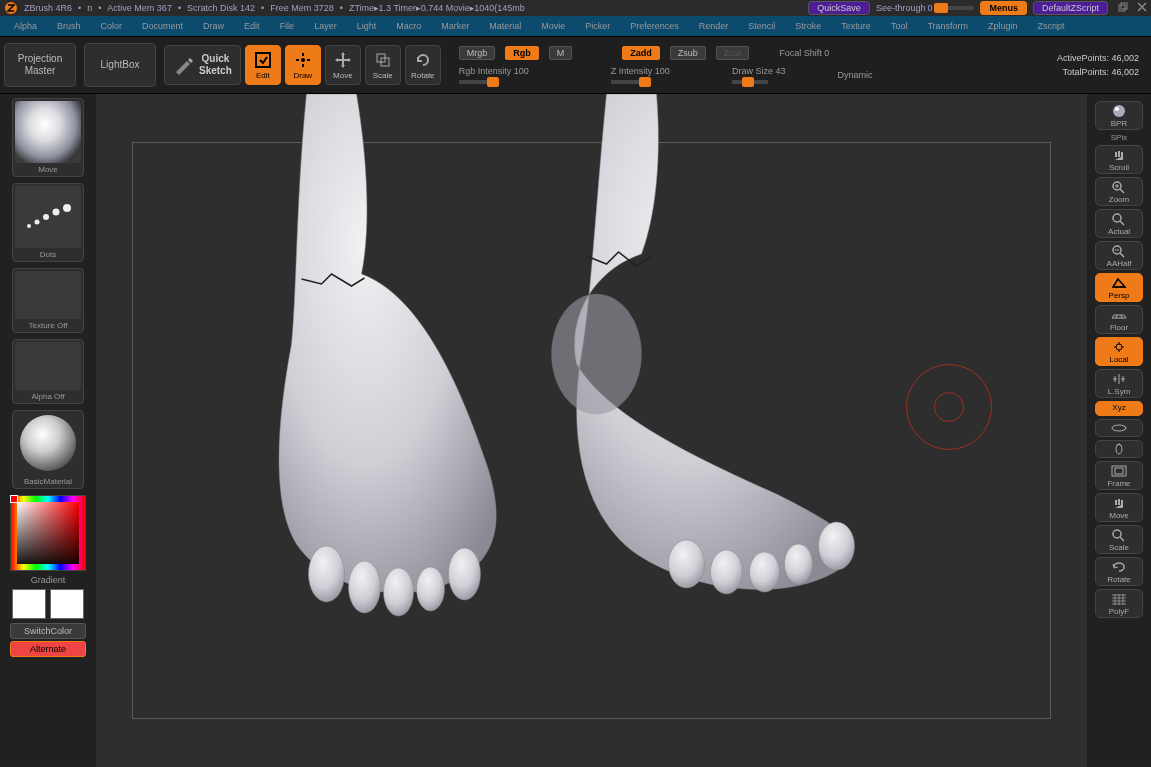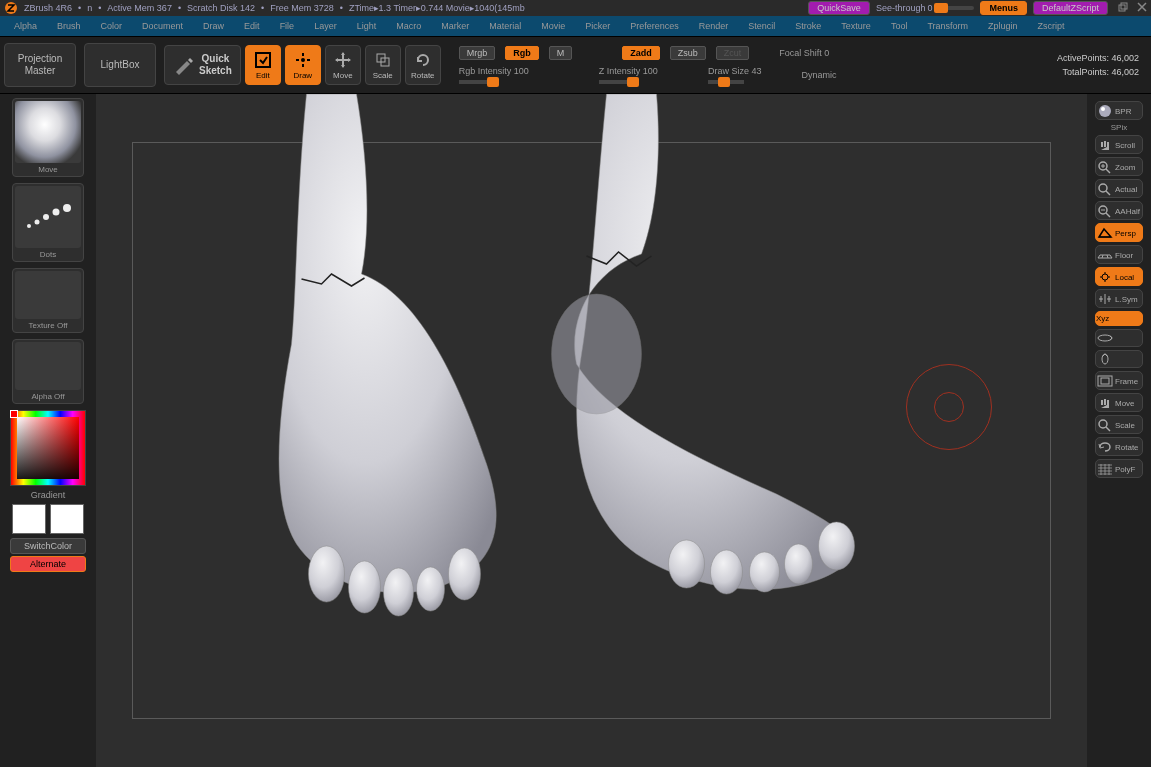--- a/index.html
+++ b/index.html
@@ -16,21 +16,21 @@
     height: 16px; display: flex; align-items: center;
     background: #2a2a2a; padding: 0 4px; gap: 6px;
   }
   .titlebar .z-icon {
     width: 14px; height: 14px; display:inline-block;
   }
   .titlebar .t-text { color: #a0a0c0; white-space: nowrap; }
   .t-dot { color:#888; }
   .titlebar .spacer { flex: 1; }
   .pill {
-    background: #a21caf; border: 1px solid #555;
+    background: #4c1d95; border: 1px solid #555;
     padding: 1px 8px; border-radius: 3px; cursor: pointer;
     color:#c8c8c8;
   }
   .pill.orange { background: #ef7a18; color:#000; border-color:#ef7a18; font-weight:bold;}
   .see-wrap { display:flex; align-items:center; gap:2px; }
   .slider-track {
     width: 40px; height: 4px; background: #444; position:relative; border-radius:2px;
   }
   .slider-thumb {
     position:absolute; left:0; top:-3px; width:14px; height:10px;
@@ -115,21 +115,21 @@
   .swatch { width:34px; height:30px; background:#fff; border:1px solid #666;}
   .tiny-btn {
     display:block; width:76px; margin:2px auto; padding:2px 0; text-align:center;
     background:#3a3a3a; border:1px solid #555; border-radius:3px; font-size:9px; color:#bbb;
     cursor:pointer;
   }
   .tiny-btn.orange { background:#ef4444; color:#000; border-color:#ef7a18;}
   .right-tray .rbtn {
     width:48px; margin:3px auto; background:#2e2e2e; border:1px solid #444; border-radius:5px;
     padding:2px 0 1px; text-align:center; font-size:8px; color:#aaa; cursor:pointer;
-    display:flex; flex-direction:row; align-items:center; gap:1px;
+    display:flex; flex-direction:column; align-items:center; gap:1px;
   }
   .right-tray .rbtn svg { width:18px; height:14px; }
   .right-tray .rbtn.orange { background:#ef7a18; color:#000; border-color:#ef7a18;}
   .right-tray .rbtn.orange svg * { stroke:#000; fill:none; }
   .feet-svg { position:absolute; left:0; top:0; width:100%; height:100%; }
   .sq.brush {
     background: radial-gradient(ellipse at 45% 38%, #fff 0%, #dcdce0 30%, #8f92a0 60%, #3a3a3a 80%);
   }
   .sq.mat {
     background: radial-gradient(circle at 40% 35%, #fff 0%, #ccc 35%, #666 70%, #222 95%);
@@ -262,21 +262,21 @@
       <span class="chip">Mrgb</span>
       <span class="chip orange">Rgb</span>
       <span class="chip">M</span>
       <span style="width:30px;"></span>
       <span class="chip orange">Zadd</span>
       <span class="chip">Zsub</span>
       <span class="chip dim">Zcut</span>
       <span style="width:10px;"></span>
       <span class="lbl">Focal Shift 0</span>
     </div>
-    <div style="display:flex; gap:20px; align-items:center; margin-top:6px;">
+    <div style="display:flex; gap:32px; align-items:center; margin-top:6px;">
       <div>
         <span class="lbl">Rgb Intensity 100</span>
         <div class="mini-slider">
             <span class="th"></span>
           </div>
       </div>
       <div style="margin-left:50px;">
         <span class="lbl">Z Intensity 100</span>
         <div class="mini-slider">
             <span class="th"></span>
@@ -318,20 +318,26 @@
       <span>Dots</span>
     </div>
     <div class="thumb-box sml">
       <div class="sq"></div>
       <span>Texture Off</span>
     </div>
     <div class="thumb-box sml">
       <div class="sq"></div>
       <span>Alpha Off</span>
     </div>
+    <div class="thumb-box">
+      <div class="sq" style="background:transparent;">
+          <div class="sq mat" style="width:56px;height:56px;"></div>
+        </div>
+      <span>BasicMaterial</span>
+    </div>
     <div class="color-picker">
       <div class="shade"></div>
       <div style="position:absolute;left:-1px;top:-1px;width:8px;height:8px;background:#f00;border:1px solid #fff;"></div>
     </div>
     <div class="grad-lbl">Gradient</div>
     <div class="swatch-row">
       <div class="swatch"></div>
       <div class="swatch"></div>
     </div>
     <span class="tiny-btn">SwitchColor</span>

